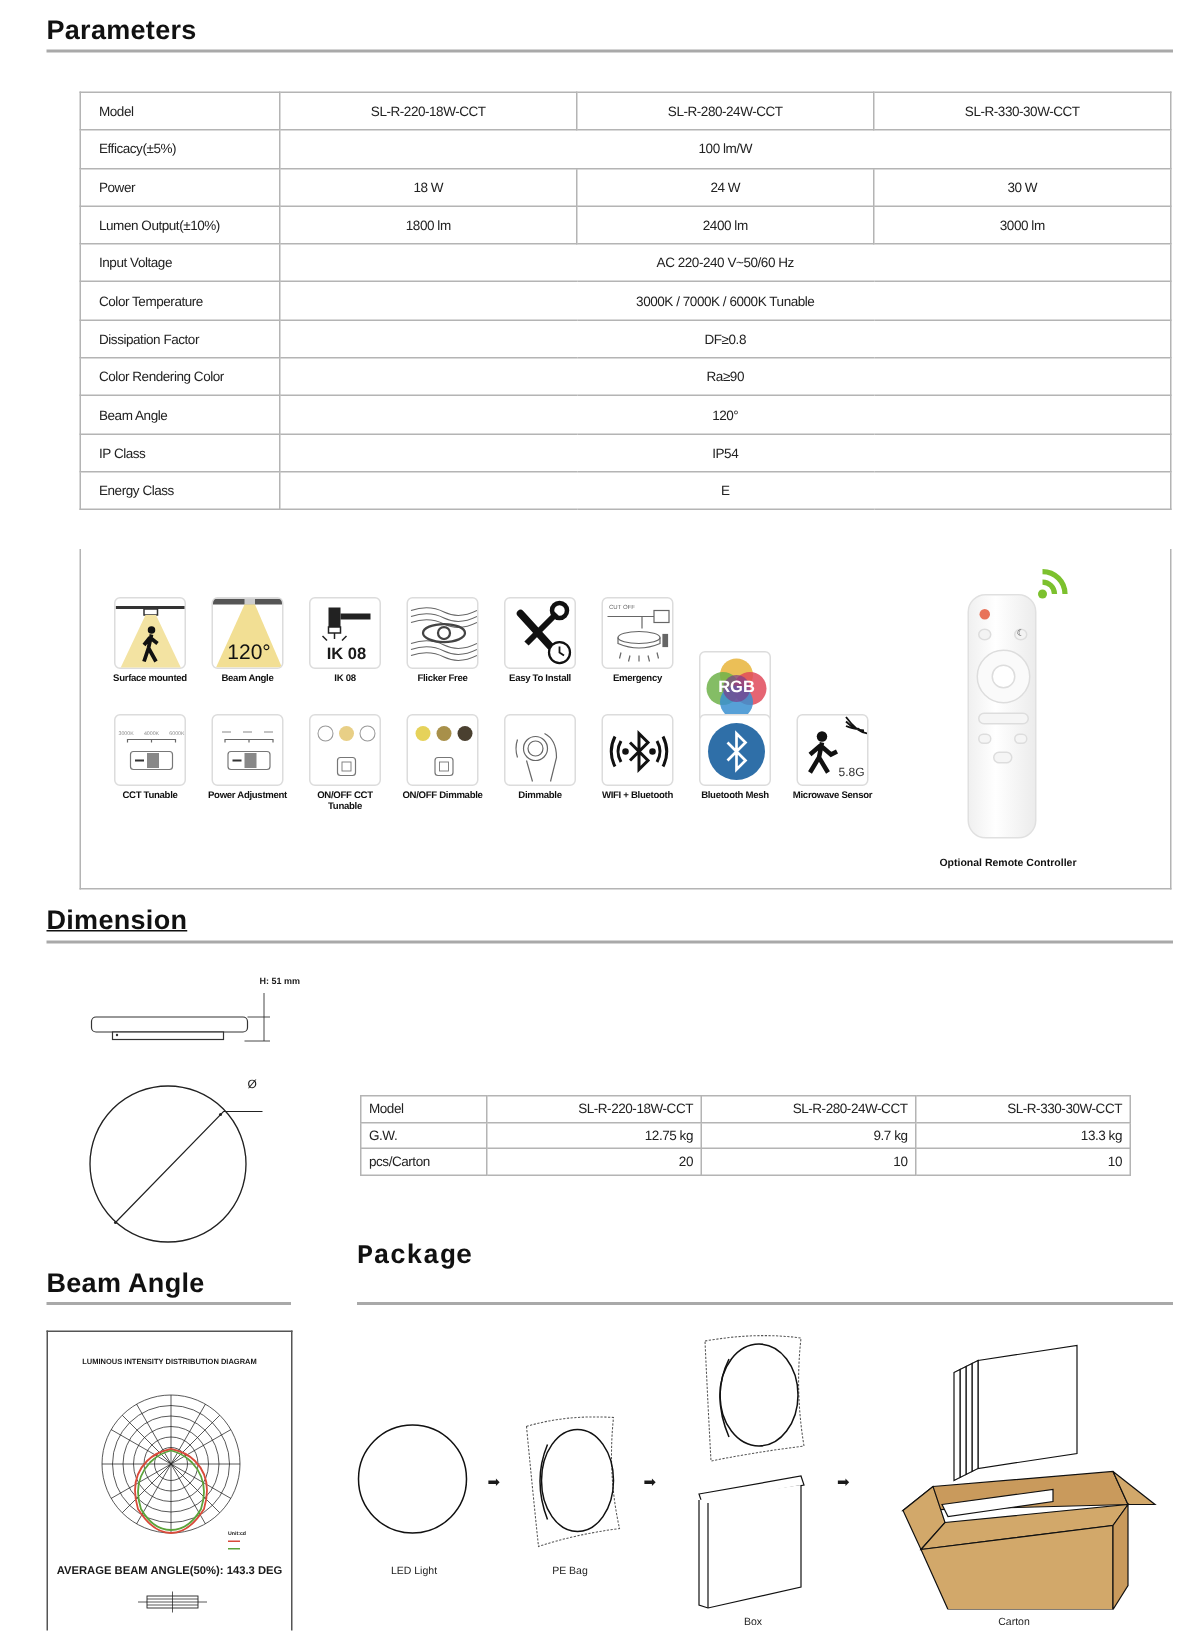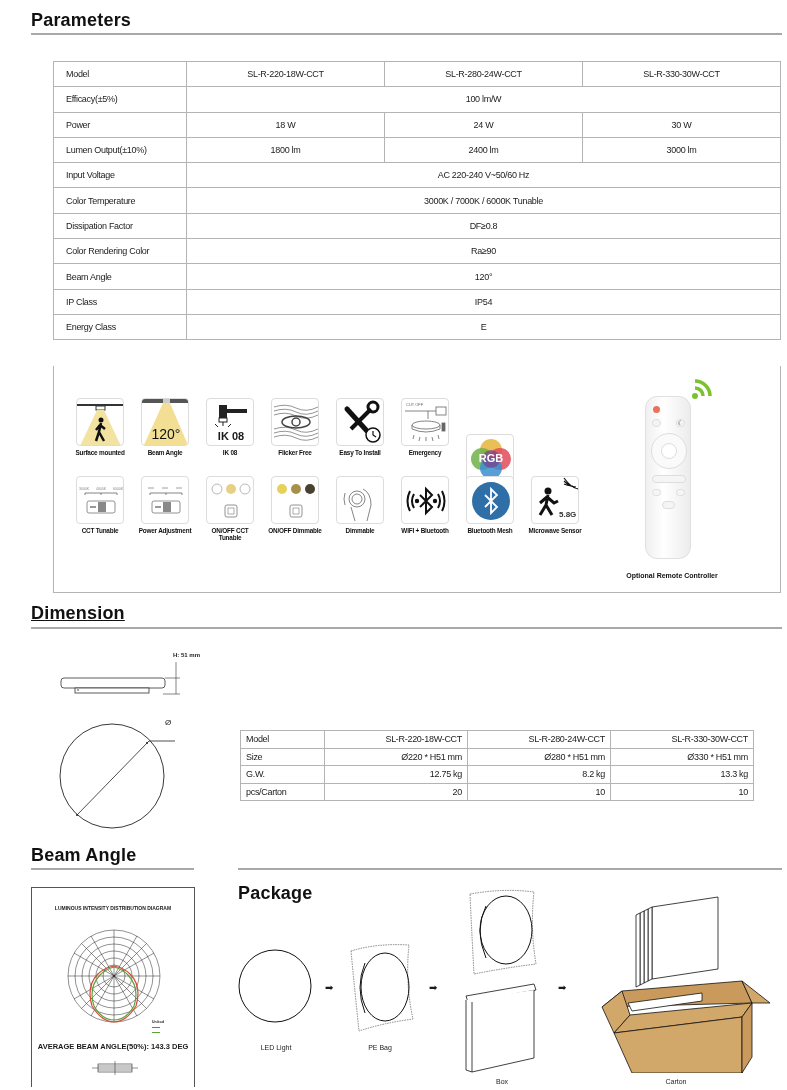--- a/index.html
+++ b/index.html
@@ -289,21 +289,21 @@
     <div class="cap">Bluetooth Mesh</div>
   </div>
 
   <div class="feat" style="left:473px; top:110px;">
     <div class="icon">
       <svg width="48" height="48" viewBox="0 0 48 48">
         <circle cx="16" cy="14" r="3.5" fill="#111"></circle>
         <path d="M16 18 L14 28 L8 38 M14 28 L20 38 M15 20 L22 26 L26 24 M15 20 L8 26" stroke="#111" stroke-width="3" fill="none"></path>
         <path d="M32 4 Q38 10 44 10 M32 1 Q40 12 47 12 M32 7 Q36 9 41 9" stroke="#111" stroke-width="1.2" fill="none"></path>
       </svg>
-      <span style="position:absolute; left:27px; top:33px; font-size:8px; color:#333;font-weight:bold;">5.8G</span>
+      <span style="position:absolute; left:27px; top:33px; font-size:8px; color:#333;">5.8G</span>
     </div>
     <div class="cap">Microwave Sensor</div>
   </div>
 
   <div class="remote-wrap" style="left:553px; top:8px;">
     <svg style="position:absolute; left:84px; top:0;" width="26" height="26" viewBox="0 0 26 26">
       <circle cx="4" cy="22" r="3" fill="#7cc12e"></circle>
       <path d="M4 14 A8 8 0 0 1 12 22" stroke="#7cc12e" stroke-width="3.5" fill="none"></path>
       <path d="M4 7 A15 15 0 0 1 19 22" stroke="#7cc12e" stroke-width="3.5" fill="none"></path>
     </svg>
@@ -343,29 +343,23 @@
 
 <table class="dim-table">
   <tbody>
       <tr>
     <td class="lbl">Model</td>
     <td class="val">SL-R-220-18W-CCT</td>
     <td class="val">SL-R-280-24W-CCT</td>
     <td class="val">SL-R-330-30W-CCT</td>
   </tr>
   <tr>
-    <td class="lbl">Size</td>
-    <td class="val">Ø220 * H51 mm</td>
-    <td class="val">Ø280 * H51 mm</td>
-    <td class="val">Ø330 * H51 mm</td>
-  </tr>
-  <tr>
     <td class="lbl">G.W.</td>
     <td class="val">12.75 kg</td>
-    <td class="val">8.2 kg</td>
+    <td class="val">9.7 kg</td>
     <td class="val">13.3 kg</td>
   </tr>
   <tr>
     <td class="lbl">pcs/Carton</td>
     <td class="val">20</td>
     <td class="val">10</td>
     <td class="val">10</td>
   </tr>
 </tbody>
   </table>
@@ -393,21 +387,21 @@
     <div><span style="display:inline-block; width:8px; height:1px; background:#d94a3a; vertical-align:middle;"></span></div>
     <div><span style="display:inline-block; width:8px; height:1px; background:#5aa33a; vertical-align:middle;"></span></div>
   </div>
   <div style="position:absolute; left:0; top:154px; width:162px; text-align:center; font-size:7.5px; font-weight:bold;">AVERAGE BEAM ANGLE(50%): 143.3 DEG</div>
   <svg style="position:absolute; left:58px; top:172px;" width="50" height="16" viewBox="0 0 50 16">
     <rect x="8" y="4" width="34" height="8" fill="#fff" stroke="#222" stroke-width="0.6"></rect>
     <path d="M8 6 L42 6 M8 8 L42 8 M8 10 L42 10 M25 1 L25 15 M2 8 L8 8 M42 8 L48 8" stroke="#222" stroke-width="0.5"></path>
   </svg>
 </div>
 
-<div class="section-title" style="left:238px; top:883px;">Package</div>
+<div class="section-title" style="left:238px; top:828px;font-family:Liberation Mono, monospace;">Package</div>
 <div class="section-rule" style="left:238px; top:868px; width:544px;"></div>
 
 <svg style="position:absolute; left:237px; top:948px;" width="76" height="76" viewBox="0 0 76 76">
   <circle cx="38" cy="38" r="36" fill="none" stroke="#111" stroke-width="1"></circle>
 </svg>
 <div class="pkg-cap" style="left:236px; top:1044px;">LED Light</div>
 
 <div style="position:absolute; left:325px; top:982px; font-size:10px;">➡</div>
 
 <svg style="position:absolute; left:347px; top:943px;" width="70" height="90" viewBox="0 0 70 90">

